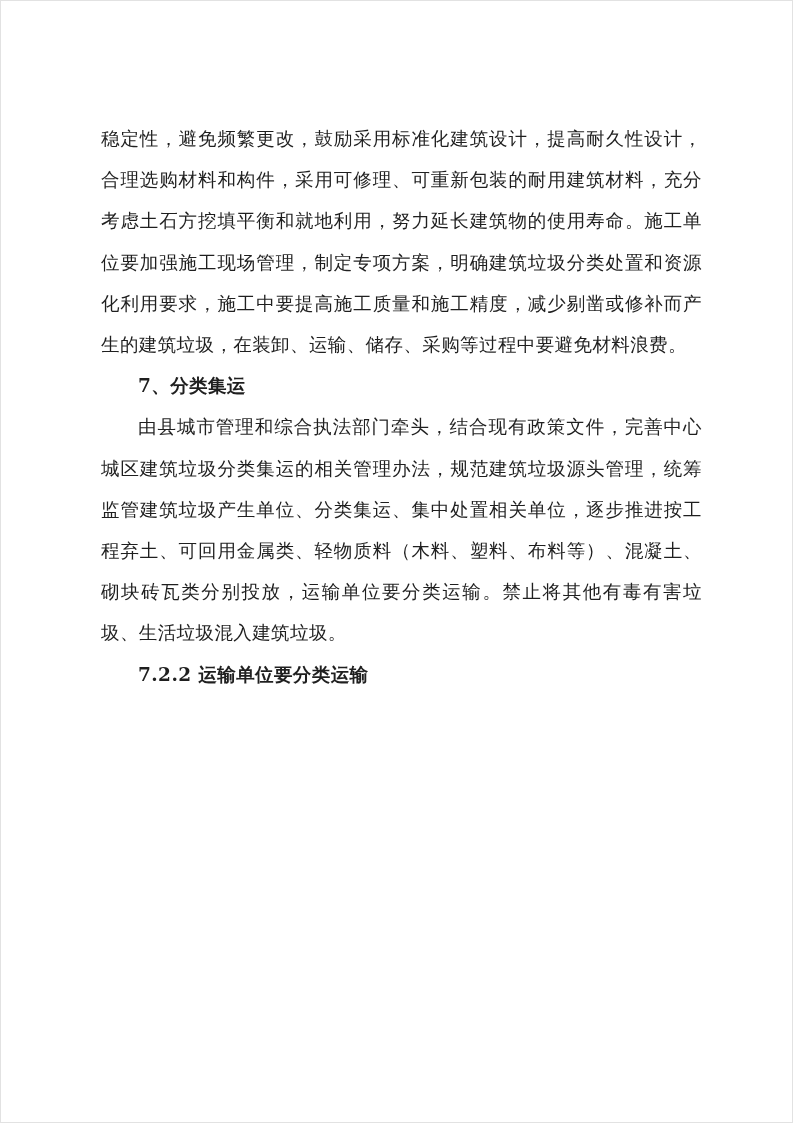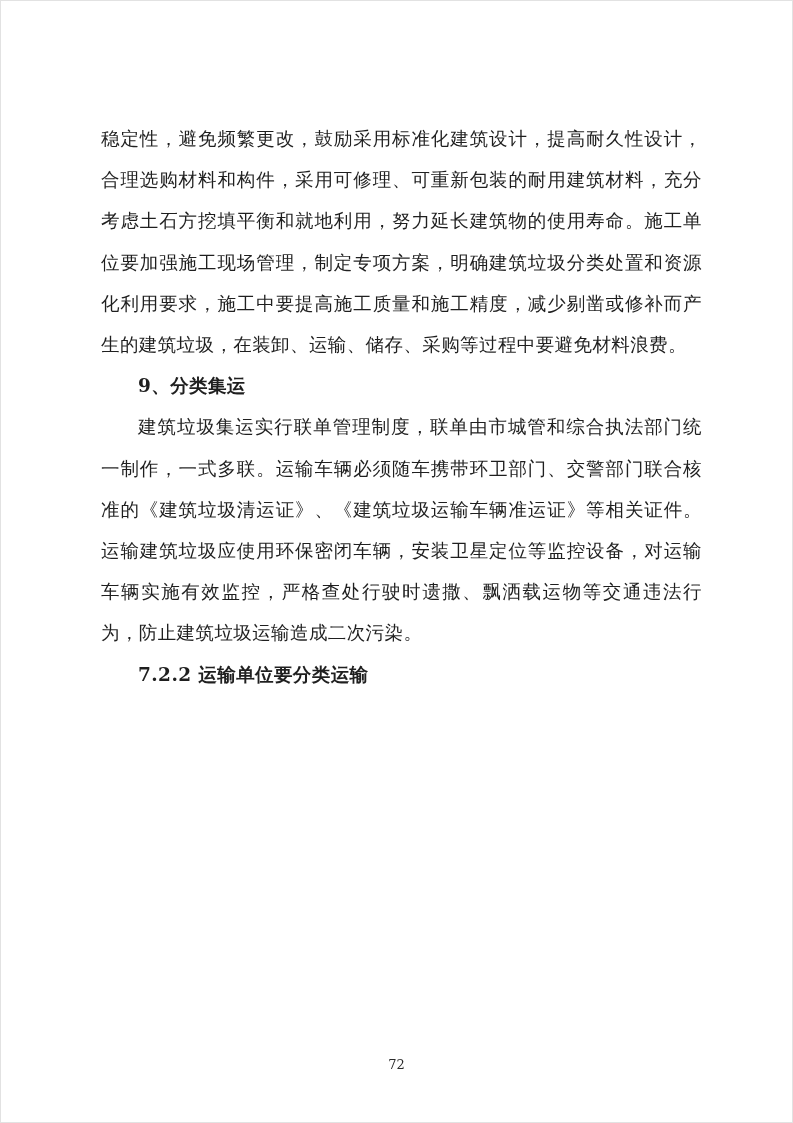--- a/index.html
+++ b/index.html
@@ -52,18 +52,17 @@
     color: #2a2a2a;
     font-family: "DejaVu Serif", "Liberation Serif", serif;
   }
 </style>
 </head>
 <body>
 
 <div class="page">
   <div class="content">
     <p class="para no-indent">稳定性，避免频繁更改，鼓励采用标准化建筑设计，提高耐久性设计，合理选购材料和构件，采用可修理、可重新包装的耐用建筑材料，充分考虑土石方挖填平衡和就地利用，努力延长建筑物的使用寿命。施工单位要加强施工现场管理，制定专项方案，明确建筑垃圾分类处置和资源化利用要求，施工中要提高施工质量和施工精度，减少剔凿或修补而产生的建筑垃圾，在装卸、运输、储存、采购等过程中要避免材料浪费。</p>
-    <h3 class="heading">9、分类集运</h3>
-    <p class="para">建筑垃圾集运实行联单管理制度，联单由市城管和综合执法部门统一制作，一式多联。运输车辆必须随车携带环卫部门、交警部门联合核准的《建筑垃圾清运证》、《建筑垃圾运输车辆准运证》等相关证件。运输建筑垃圾应使用环保密闭车辆，安装卫星定位等监控设备，对运输车辆实施有效监控，严格查处行驶时遗撒、飘洒载运物等交通违法行为，防止建筑垃圾运输造成二次污染。</p>
+    <h3 class="heading">7、分类集运</h3>
+    <p class="para">由县城市管理和综合执法部门牵头，结合现有政策文件，完善中心城区建筑垃圾分类集运的相关管理办法，规范建筑垃圾源头管理，统筹监管建筑垃圾产生单位、分类集运、集中处置相关单位，逐步推进按工程弃土、可回用金属类、轻物质料（木料、塑料、布料等）、混凝土、砌块砖瓦类分别投放，运输单位要分类运输。禁止将其他有毒有害垃圾、生活垃圾混入建筑垃圾。</p>
     <h3 class="heading">7.2.2 运输单位要分类运输</h3>
   </div>
-  <div class="page-number">72</div>
 </div>
 
 </body></html>

